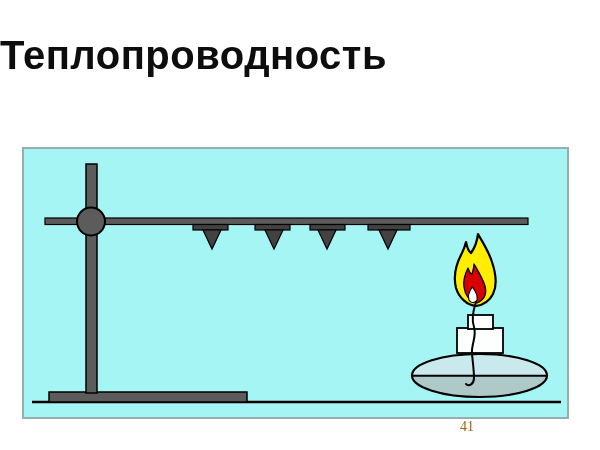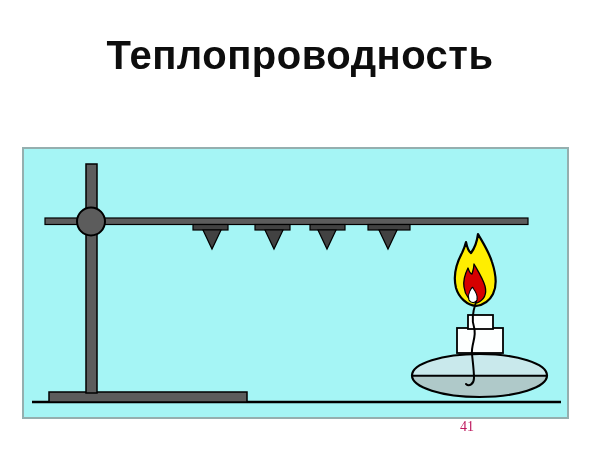--- a/index.html
+++ b/index.html
@@ -16,21 +16,21 @@
     width: 600px;
     height: 450px;
     background: #ffffff;
   }
   .title {
     position: absolute;
     top: 32px;
     left: 0;
     width: 600px;
     margin: 0;
-    text-align: center;
+    text-align: left;
     font-family: "Liberation Sans", "DejaVu Sans", sans-serif;
     font-weight: 700;
     font-size: 40px;
     line-height: 46px;
     letter-spacing: 0.5px;
     color: #0d0d0d;
     white-space: nowrap;
   }
   .diagram {
     position: absolute;
@@ -41,21 +41,21 @@
     display: block;
   }
   .page-number {
     position: absolute;
     left: 437px;
     top: 419px;
     width: 60px;
     text-align: center;
     font-family: "Liberation Serif", "DejaVu Serif", serif;
     font-size: 14px;
-    color: #be185d;
+    color: #a16207;
   }
 </style>
 </head>
 <body>
 
 <div class="slide">
 
   <h1 class="title">Теплопроводность</h1>
 
   <svg class="diagram" viewBox="0 0 547 272" xmlns="http://www.w3.org/2000/svg">

